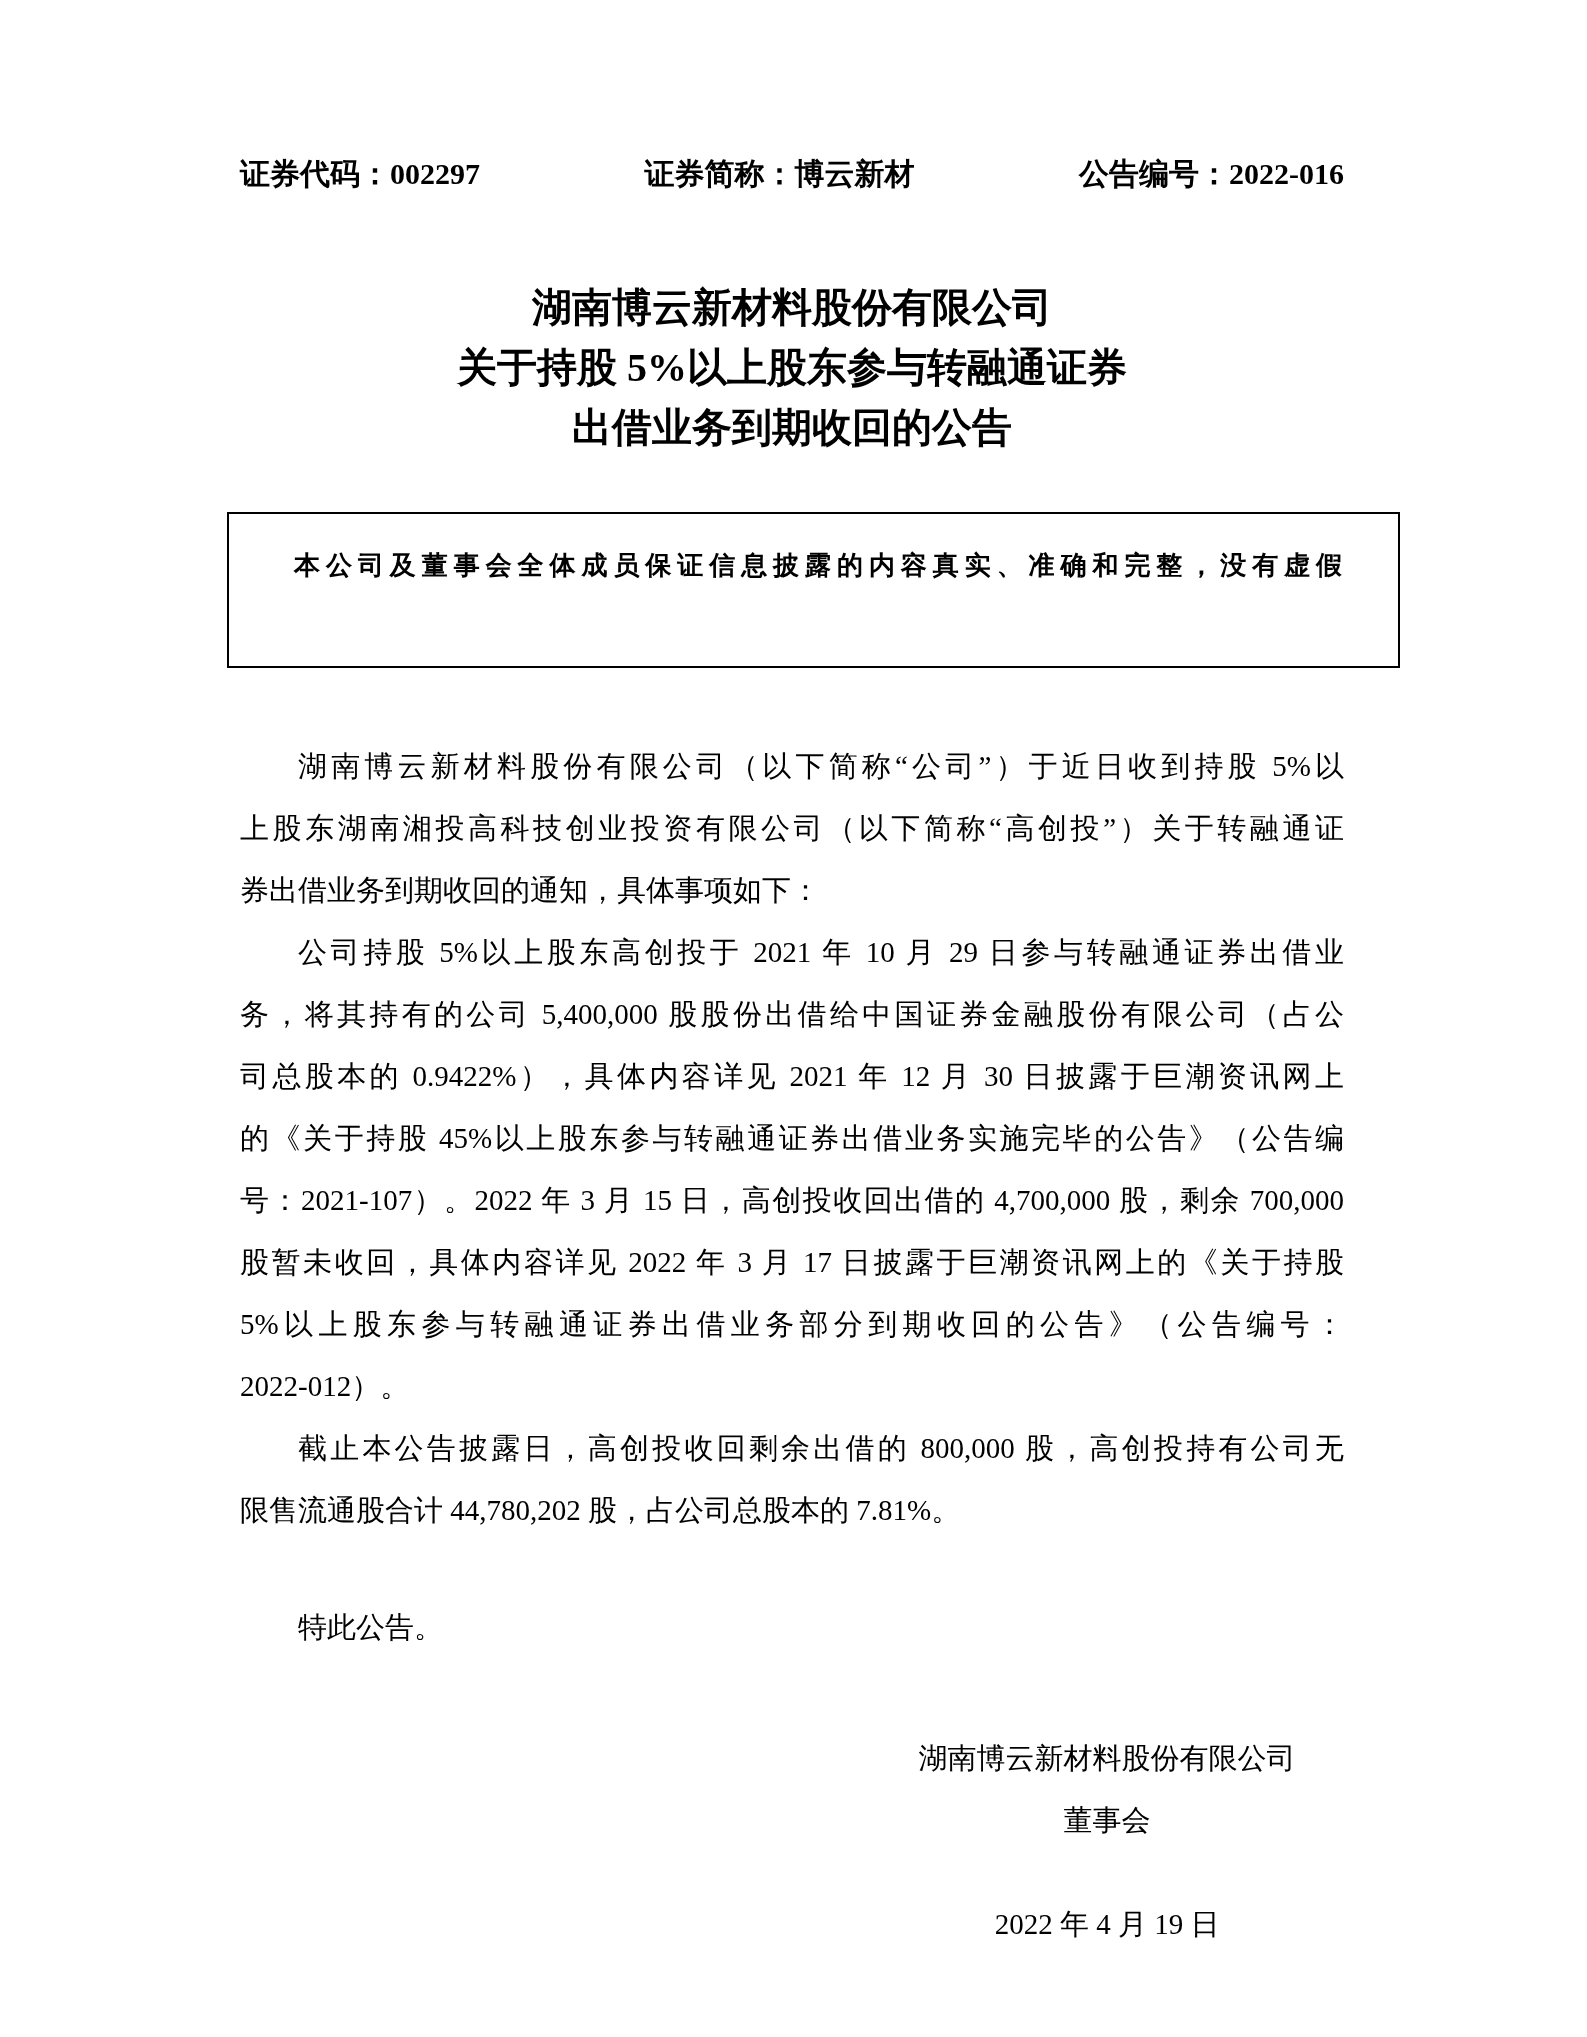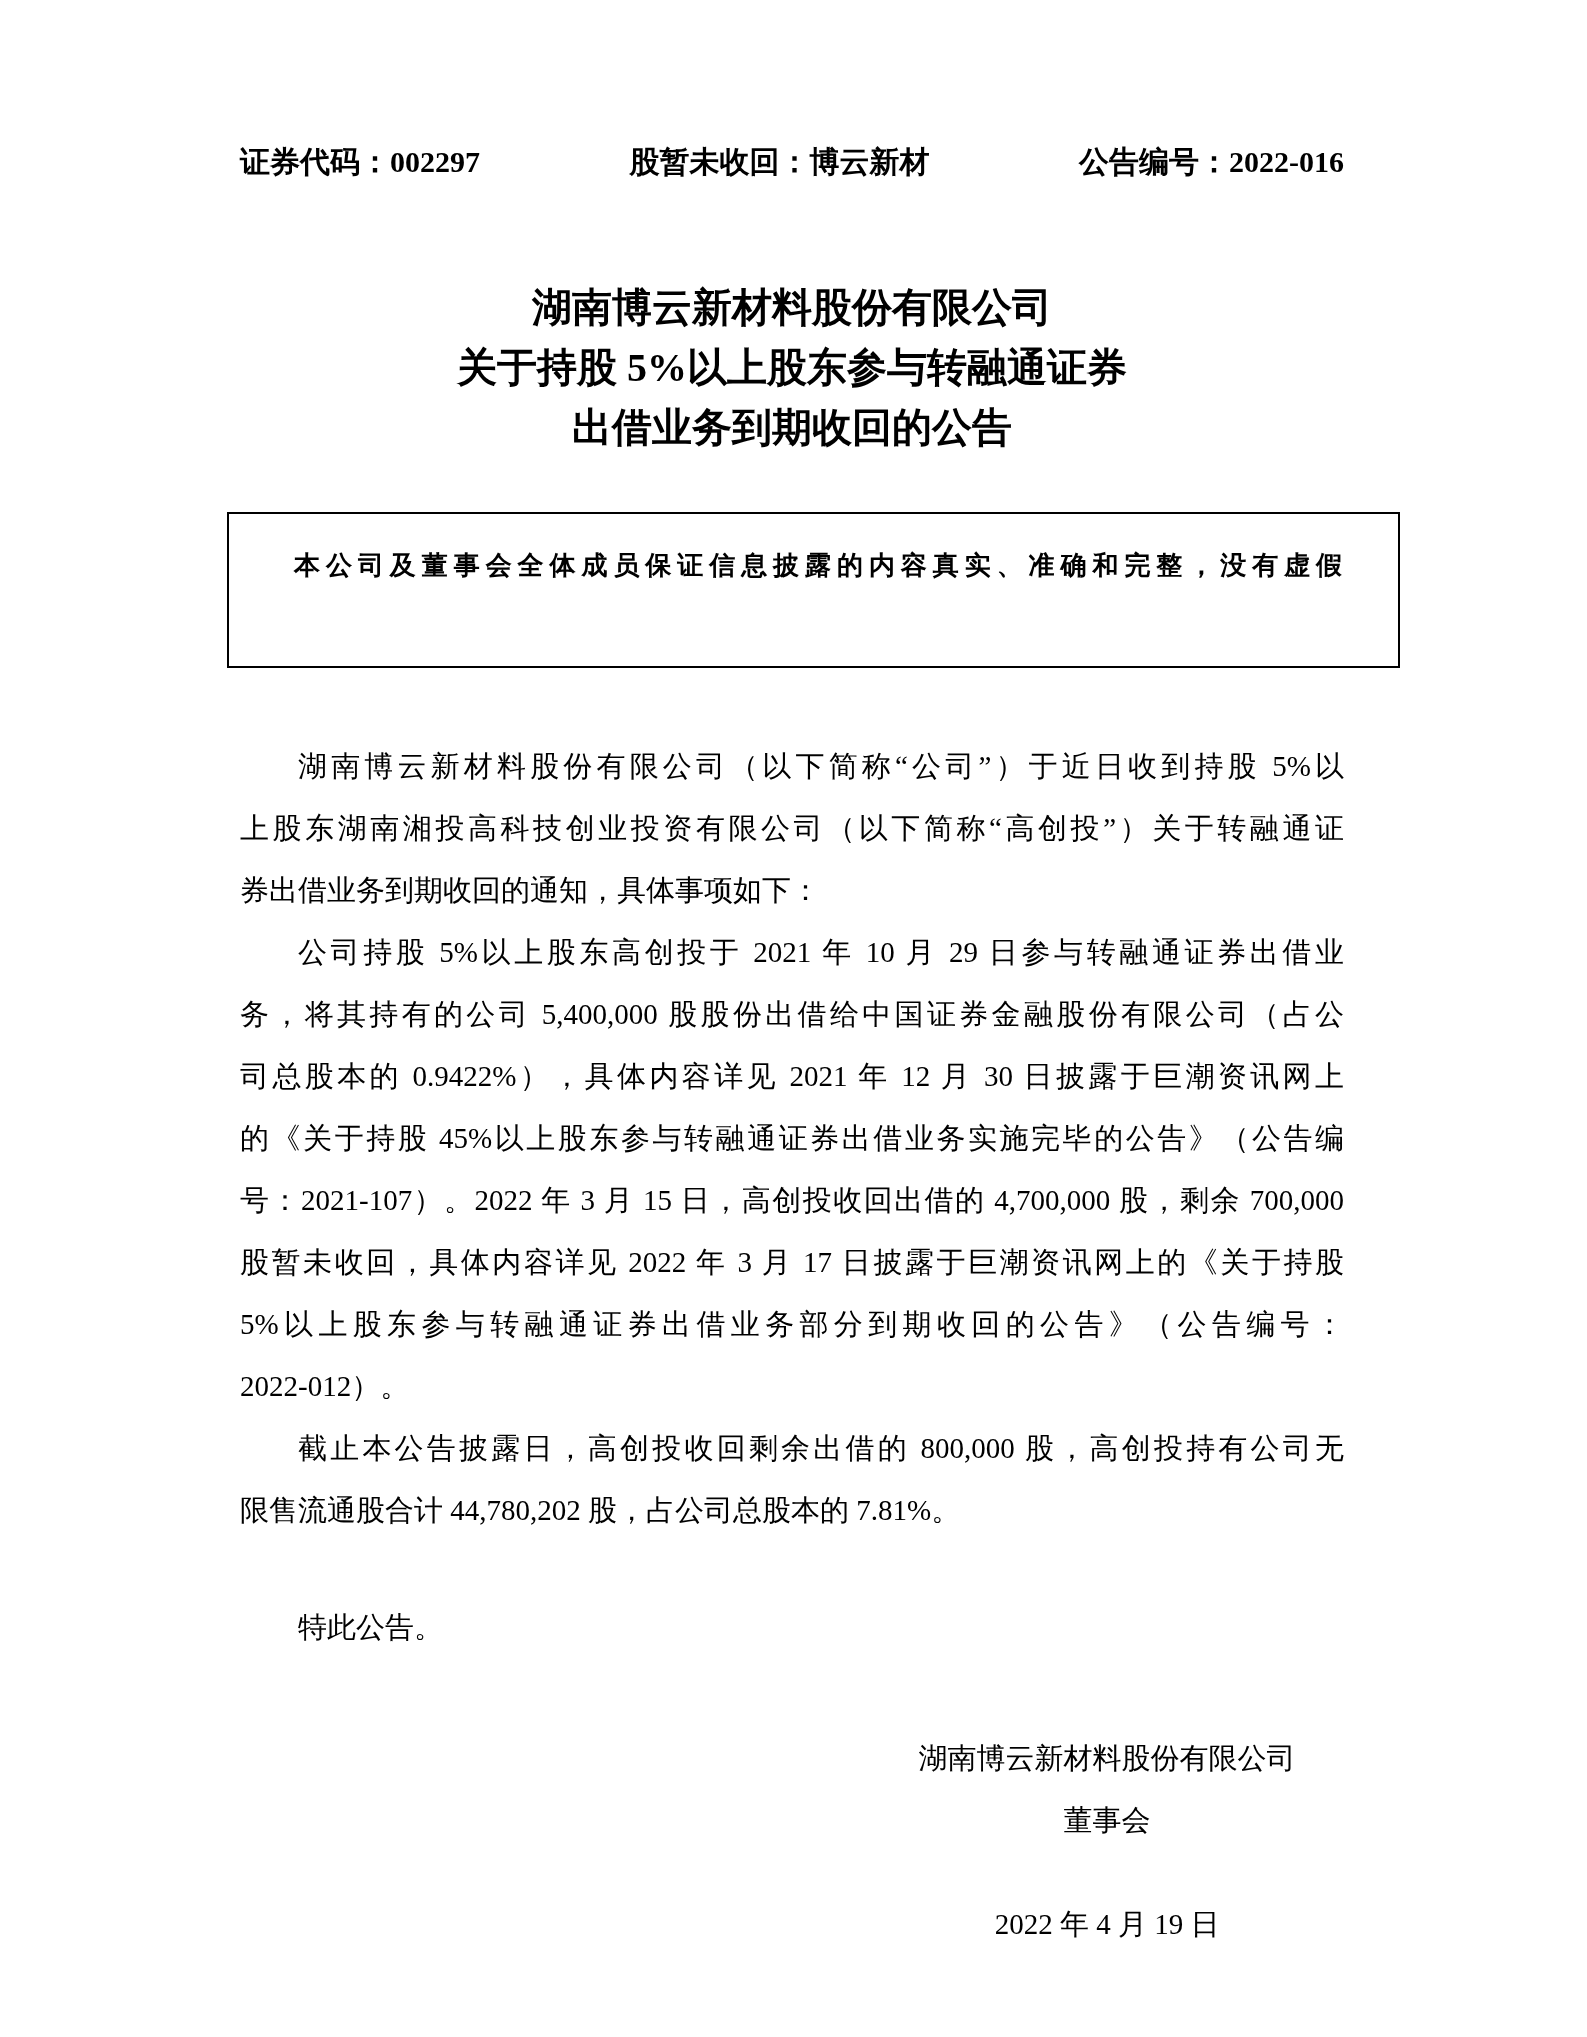--- a/index.html
+++ b/index.html
@@ -8,21 +8,21 @@
     width: 1587px;
     height: 2037px;
     background: #ffffff;
     font-family: "Liberation Serif", "DejaVu Serif", serif;
     color: #000000;
     margin: 0 auto;
     overflow: hidden;
   }
   .header-row {
     position: absolute;
-    left: 240px; top: 131px;
+    left: 240px; top: 143px;
     width: 1104px; height: 62px;
     line-height: 62px;
     display: flex;
     justify-content: space-between;
     font-size: 30px;
     font-weight: 700;
     white-space: nowrap;
   }
   .title-block {
     position: absolute;
@@ -70,21 +70,21 @@
   .sig-line { height: 62px; line-height: 62px; }
   .sig-date { margin-top: 42px; }
 </style>
 </head>
 <body>
 
 <div class="page">
 
   <div class="header-row">
     <span>证券代码：002297</span>
-    <span>股暂未收回：博云新材</span>
+    <span>证券简称：博云新材</span>
     <span>公告编号：2022-016</span>
   </div>
 
   <div class="title-block">
     <div class="title-line">湖南博云新材料股份有限公司</div>
     <div class="title-line">关于持股 5%以上股东参与转融通证券</div>
     <div class="title-line">出借业务到期收回的公告</div>
   </div>
 
   <div class="statement-box">

